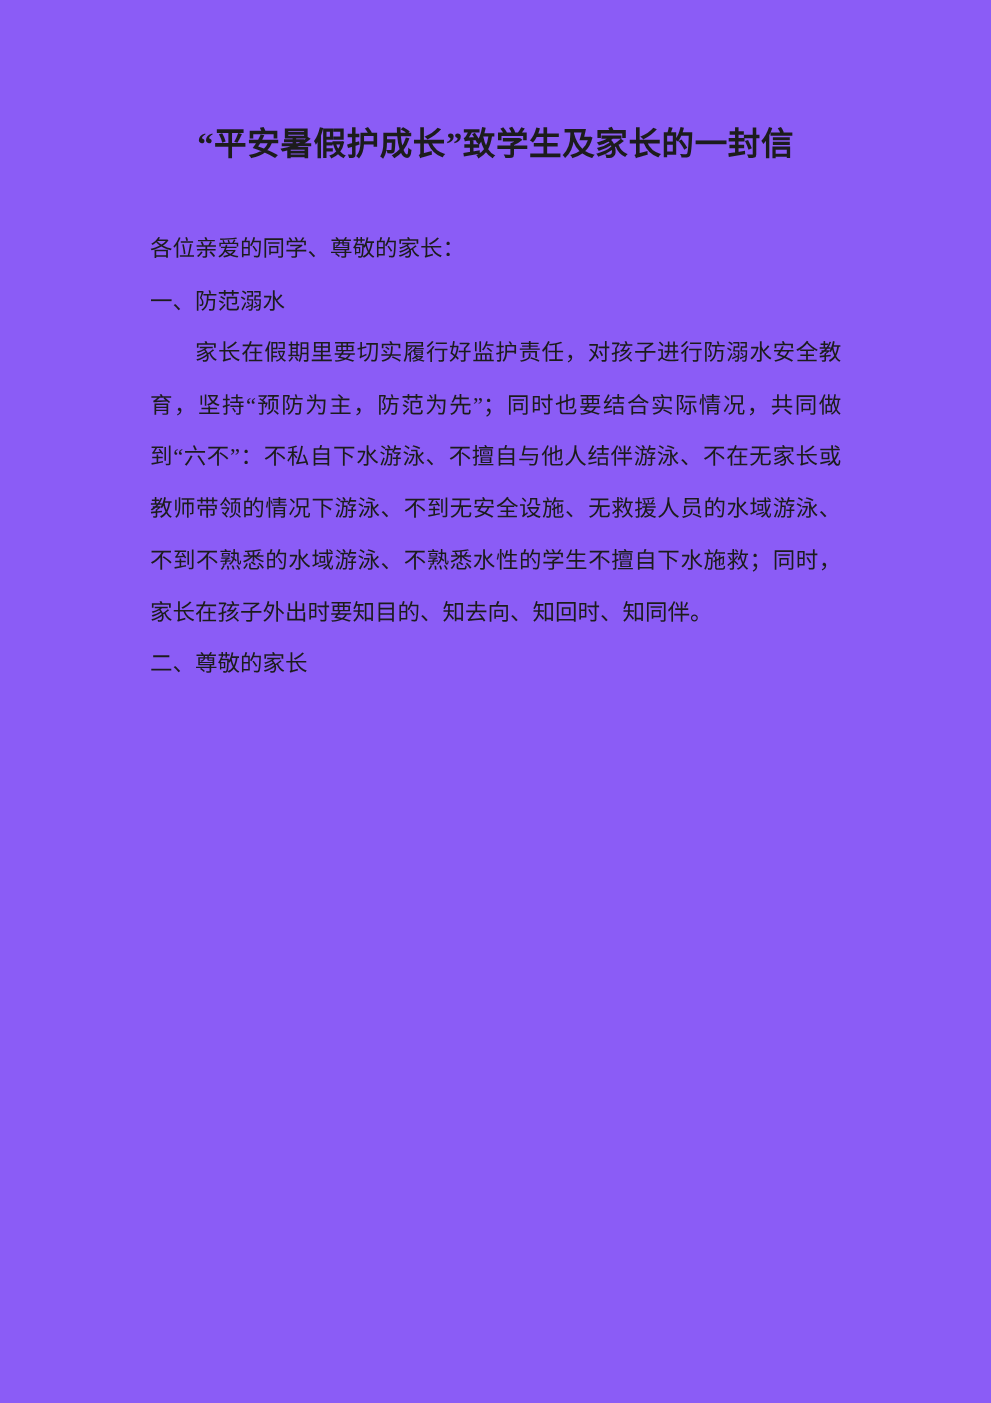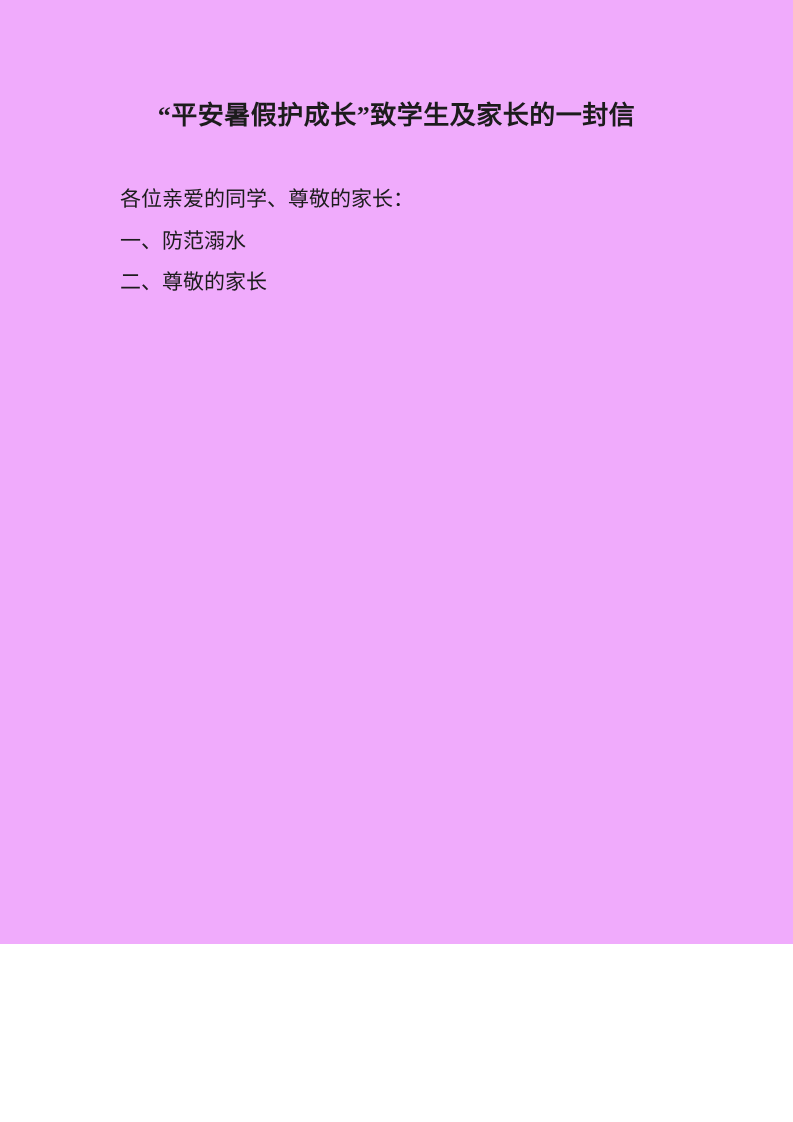--- a/index.html
+++ b/index.html
@@ -9,41 +9,41 @@
   }
   body {
     width: 793px;
     height: 1122px;
     overflow: hidden;
     font-family: "Liberation Serif", "DejaVu Serif", serif;
     color: #1c1c1c;
   }
   .page {
     width: 793px;
-    height: 944px;
-    background: #f0abfc;
+    height: 1122px;
+    background: #8b5cf6;
     box-sizing: border-box;
     padding: 0 120px;
   }
   .doc-title {
     margin: 0;
     padding-top: 97px;
     font-size: 26px;
     line-height: 38px;
     font-weight: 700;
     text-align: center;
     letter-spacing: 0.5px;
     white-space: nowrap;
   }
   .doc-body {
     margin-top: 44px;
   }
   .para {
     margin: 0;
-    font-size: 21px;
+    font-size: 18px;
     line-height: 41.5px;
     text-align: justify;
     text-justify: inter-character;
     line-break: strict;
     word-break: normal;
     letter-spacing: 0;
   }
   .para.indent {
     text-indent: 2em;
   }
@@ -60,18 +60,19 @@
   <h1 class="doc-title">“平安暑假护成长”致学生及家长的一封信</h1>
 
   <div class="doc-body">
 
     <p class="para salutation">各位亲爱的同学、尊敬的家长：</p>
 
 
 
     <p class="para heading">一、防范溺水</p>
 
+    <p class="para indent">家长在假期里要切实履行好监护责任，对孩子进行防溺水安全教育，坚持“预防为主，防范为先”；同时也要结合实际情况，共同做到“六不”：不私自下水游泳、不擅自与他人结伴游泳、不在无家长或教师带领的情况下游泳、不到无安全设施、无救援人员的水域游泳、不到不熟悉的水域游泳、不熟悉水性的学生不擅自下水施救；同时，家长在孩子外出时要知目的、知去向、知回时、知同伴。</p>
 
     <p class="para heading">二、尊敬的家长</p>
 
 
   </div>
 </div>
 
 </body></html>

